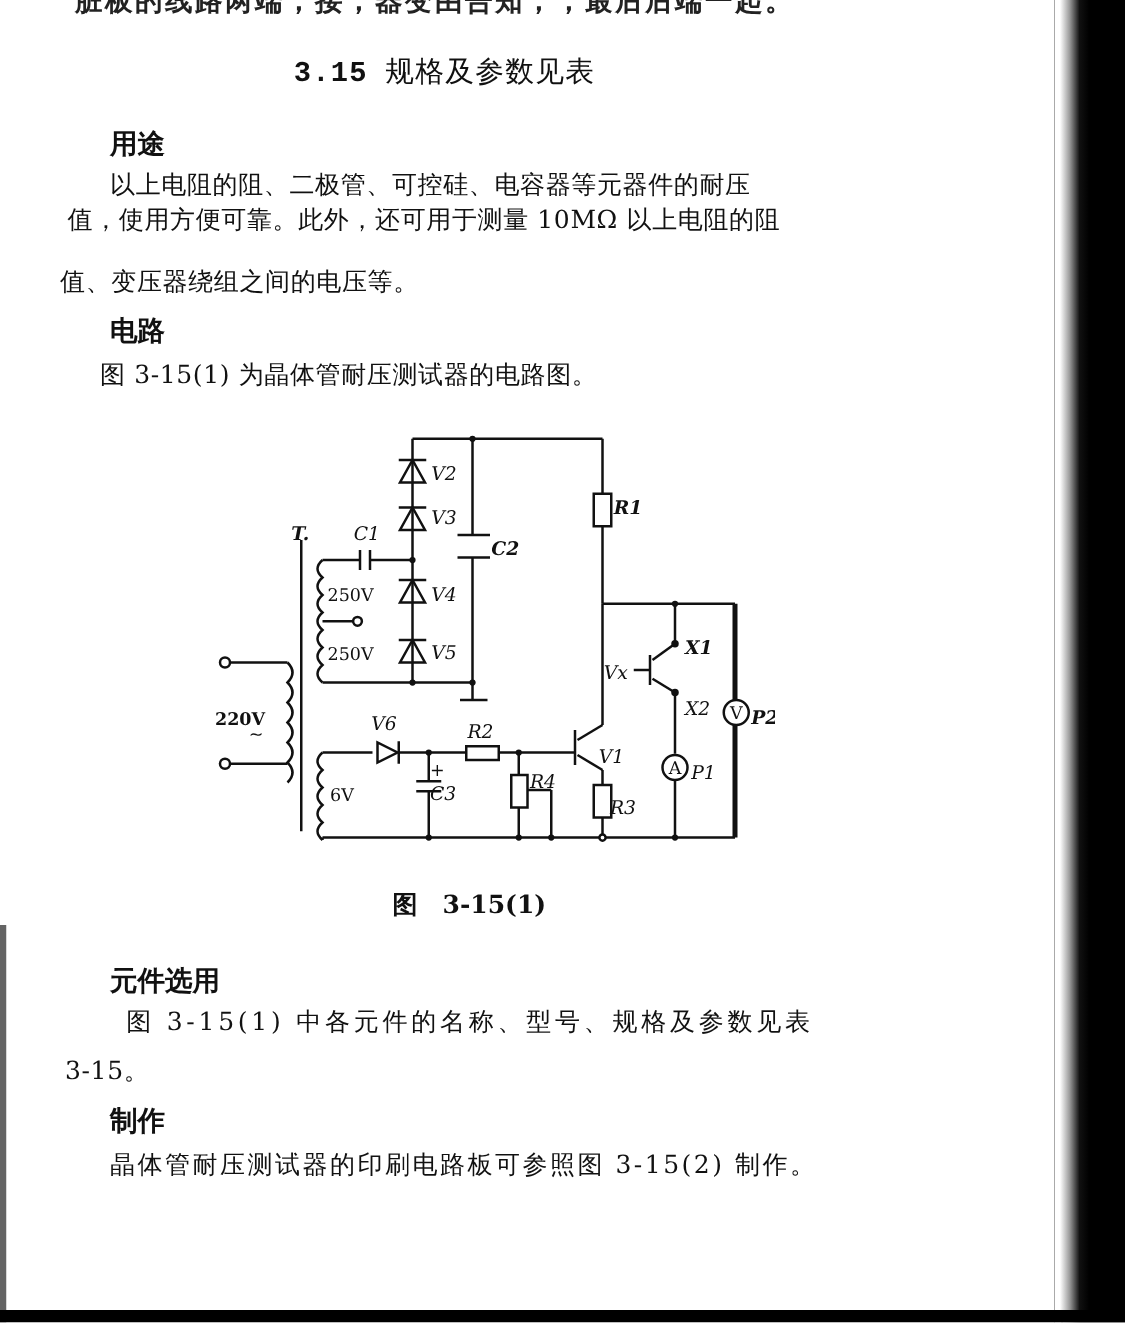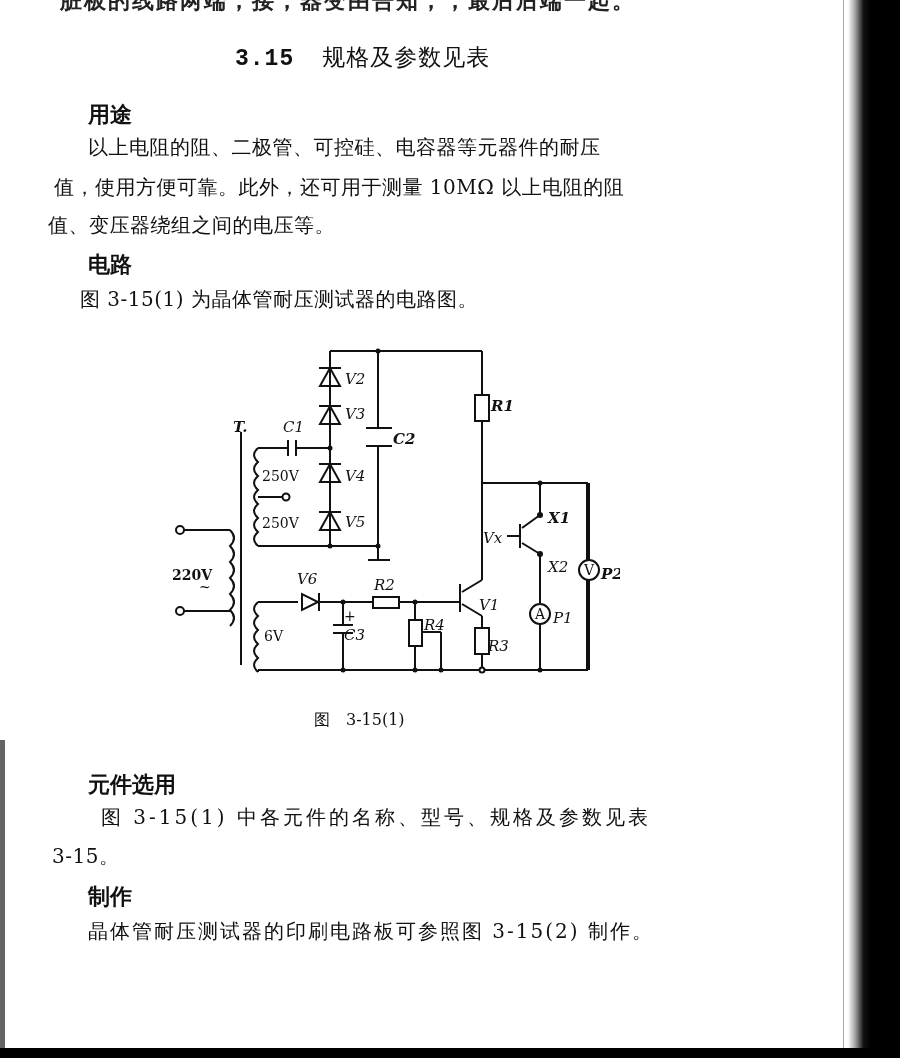--- a/index.html
+++ b/index.html
@@ -1,44 +1,44 @@
 <!DOCTYPE html>
 <html><head>
 <meta charset="utf-8">
 <style>
   html,body{margin:0;padding:0;}
   body{width:900px;height:1058px;background:#fff;position:relative;overflow:hidden;
        font-family:"DejaVu Serif","Liberation Serif",serif;color:#111;}
   .abs{position:absolute;white-space:nowrap;}
   .top-cut{left:60px;top:-14px;font-size:22px;font-weight:bold;letter-spacing:2px;color:#222;}
   .title{left:235px;top:42px;font-size:23px;letter-spacing:1px;}
-  .title .num{margin-right:28px;font-family:"Liberation Mono","DejaVu Sans Mono",monospace;font-weight:bold;}
+  .title .num{margin-right:14px;font-family:"Liberation Mono","DejaVu Sans Mono",monospace;font-weight:bold;}
   .h{font-size:22px;font-weight:bold;font-family:"DejaVu Sans","Liberation Sans",sans-serif;left:88px;}
   .p{font-size:20px;letter-spacing:0.5px;}
-  .cap{left:314px;top:710px;font-size:16px;}
+  .cap{left:314px;top:710px;font-size:20px;font-weight:bold;}
   .spine{position:absolute;right:0;top:0;width:52px;height:1058px;
     background:linear-gradient(90deg,#fff 0%,#999 15%,#111 30%,#000 45%,#000 100%);}
   .spine2{position:absolute;right:46px;top:0;width:14px;height:1058px;
     background:repeating-linear-gradient(90deg,#fff 0 3px,#555 3px 4px,#fff 4px 6px);opacity:.5;}
   .bottom-edge{position:absolute;left:0;bottom:0;width:900px;height:10px;background:#000;}
   .left-edge{position:absolute;left:0;top:740px;width:5px;height:318px;background:#222;opacity:.7;}
   svg text{font-family:"DejaVu Serif","Liberation Serif",serif;}
 </style>
 </head>
 <body>
 
 <div class="abs top-cut">脏板的线路两端，接，器变由告知，，最后后端一起。</div>
 
 <div class="abs title">
   <span class="num">3.15</span><span>规格及参数见表</span>
 </div>
 
 <div class="abs h" style="top:100px">用途</div>
 <div class="abs p" style="left:88px;top:134px">以上电阻的阻、二极管、可控硅、电容器等元器件的耐压</div>
-<div class="abs p" style="left:54px;top:174px">值，使用方便可靠。此外，还可用于测量 10MΩ 以上电阻的阻</div>
+<div class="abs p" style="left:54px;top:162px">值，使用方便可靠。此外，还可用于测量 10MΩ 以上电阻的阻</div>
 <div class="abs p" style="left:48px;top:212px">值、变压器绕组之间的电压等。</div>
 
 <div class="abs h" style="top:250px">电路</div>
 <div class="abs p" style="left:80px;top:286px">图 3-15(1) 为晶体管耐压测试器的电路图。</div>
 
 <svg style="position:absolute;left:160px;top:340px" width="460" height="350" viewBox="160 340 460 350">
   <g stroke="#111" stroke-width="2" fill="none">
 
     <line x1="330" y1="351" x2="482" y2="351"></line>
 

